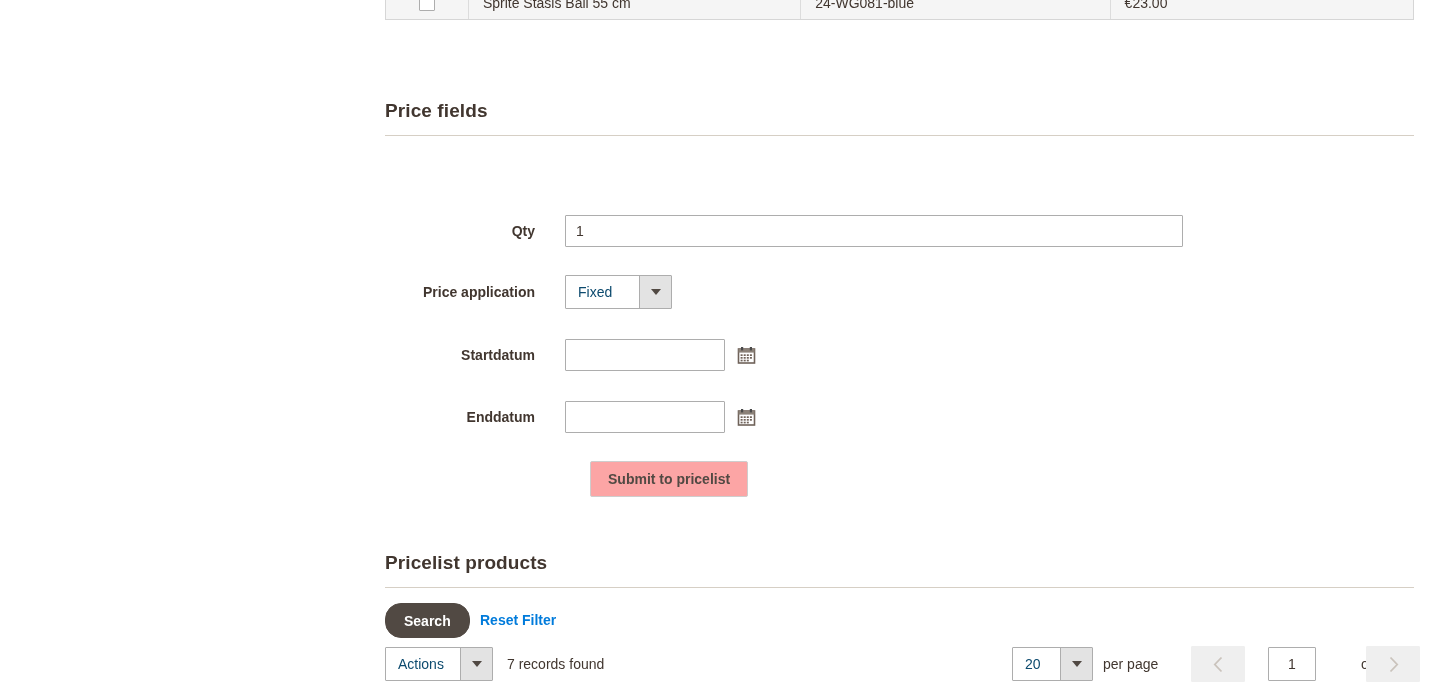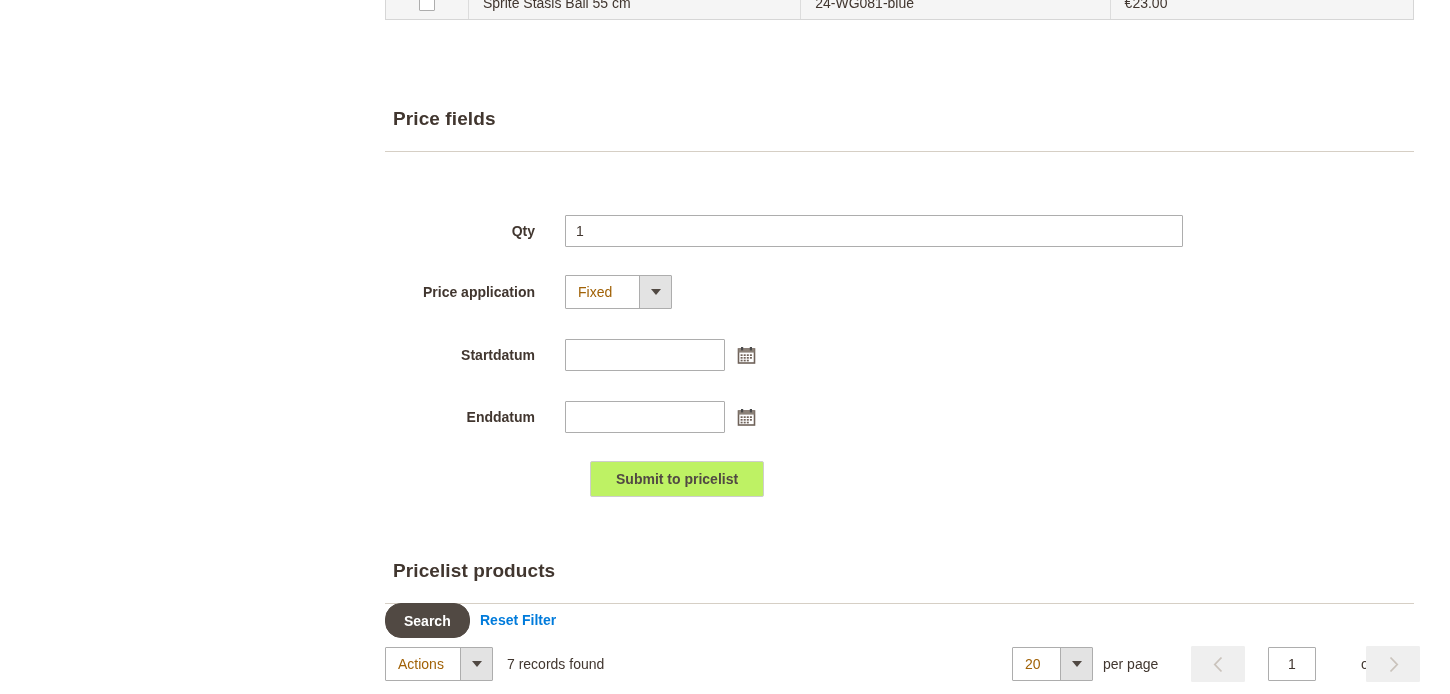--- a/index.html
+++ b/index.html
@@ -67,21 +67,21 @@
     position: absolute;
     left: 385px;
     width: 1029px;
   }
   .section-title {
     font-size: 19px;
     font-weight: bold;
     color: #41362f;
     letter-spacing: 0.1px;
     padding-bottom: 13px;
-    margin: 8px;
+    margin: 0;
   }
   .section-rule {
     height: 1px;
     background: #d6cfc5;
     width: 100%;
   }
 
   
   .form-row {
     position: absolute;
@@ -120,21 +120,21 @@
     border: 1px solid #adadad;
     border-radius: 1px;
     background: #ffffff;
     overflow: hidden;
   }
   .select-value {
     display: flex;
     align-items: center;
     padding: 0 12px;
     font-size: 14px;
-    color: #a16207;
+    color: #0c4a6e;
     white-space: nowrap;
   }
   .select-arrow {
     width: 32px;
     border-left: 1px solid #adadad;
     background: #e3e3e3;
     display: flex;
     align-items: center;
     justify-content: center;
   }
@@ -165,24 +165,24 @@
   
   .btn {
     font-family: "Liberation Sans", sans-serif;
     font-size: 14px;
     font-weight: bold;
     border-radius: 2px;
     cursor: pointer;
     white-space: nowrap;
   }
   .btn-secondary {
-    background: #bef264;
+    background: #fca5a5;
     border: 1px solid #cecdcd;
     color: #514943;
-    padding: 8px 25px;
+    padding: 8px 17px;
     height: 36px;
   }
   .btn-dark {
     background: #514943;
     border: 1px solid #514943;
     color: #ffffff;
     padding: 8px 18px;
     height: 35px;
   }
   .link-btn {

